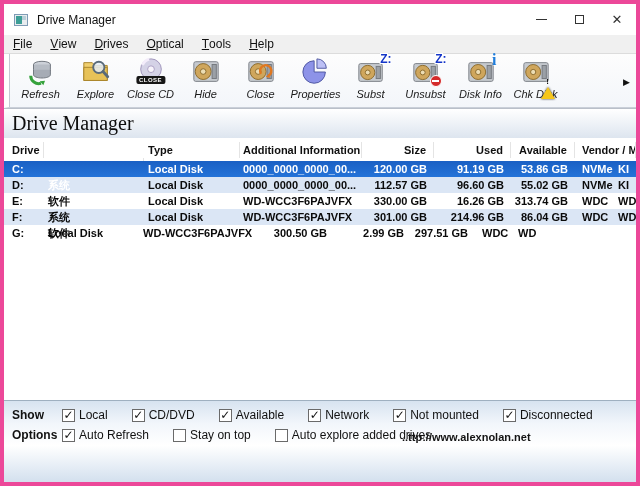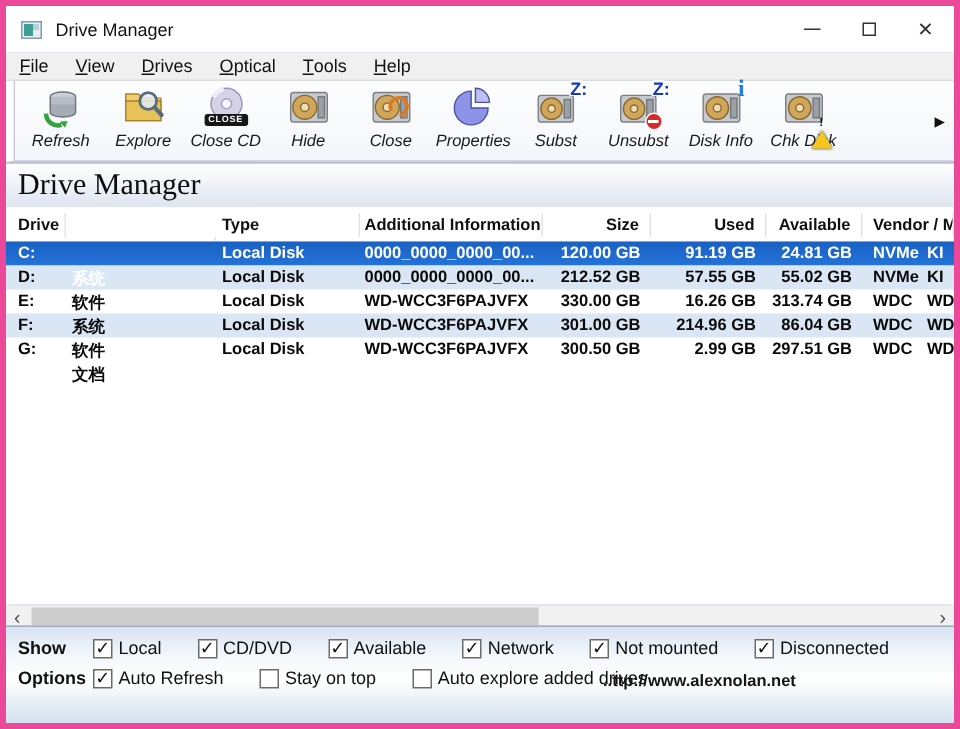--- a/index.html
+++ b/index.html
@@ -63,21 +63,21 @@
   .vendor-model{flex:1;overflow:hidden;}
 
   
   .hscroll{position:absolute;left:0;right:0;bottom:65px;height:14px;background:#f1f1f1;border-top:1px solid #e6e6e6;}
   .sb-arrow{position:absolute;top:0;width:15px;height:14px;display:flex;align-items:center;justify-content:center;font-size:13px;color:#505050;line-height:1;}
   .sb-left{left:0;}
   .sb-right{right:0;}
   .sb-thumb{position:absolute;left:17px;top:1px;width:338px;height:12px;background:#cdcdcd;}
 
   
-  .footer{position:absolute;left:0;right:0;bottom:0;height:65px;border-top:1px solid #9fb0c0;background:linear-gradient(180deg,#d7e3f0 0%,#f2f6fb 28%,#ffffff 55%,#d3e0ee 100%);font-size:12px;color:#111;}
+  .footer{position:absolute;left:0;right:0;bottom:0;height:82px;border-top:1px solid #9fb0c0;background:linear-gradient(180deg,#d7e3f0 0%,#f2f6fb 28%,#ffffff 55%,#d3e0ee 100%);font-size:12px;color:#111;}
   .frow{position:absolute;left:8px;right:4px;display:flex;align-items:center;}
   .frow1{top:7px;}
   .frow2{top:27px;}
   .flabel{font-weight:bold;width:50px;flex:none;}
   .cb{display:flex;align-items:center;margin-right:24px;}
   .cbx{width:13px;height:13px;background:#fff;border:1px solid #6a6a6a;margin-right:4px;font-size:12px;line-height:11px;text-align:center;color:#111;flex:none;overflow:hidden;}
   .website{position:absolute;left:398px;top:30px;font-size:11px;font-weight:bold;color:#141414;white-space:nowrap;}
 
   svg{display:block;}
 </style>
@@ -283,34 +283,34 @@
 
   <div class="rows">
 
     <div class="trow selected">
       <span class="cell c-drive">C:</span>
       <span class="cell c-label">系统</span>
       <span class="cell c-type">Local Disk</span>
       <span class="cell c-info">0000_0000_0000_00...</span>
       <span class="cell c-size">120.00 GB</span>
       <span class="cell c-used">91.19 GB</span>
-      <span class="cell c-avail">24.81 GB</span>
+      <span class="cell c-avail">53.86 GB</span>
       <span class="cell c-vendor">
           <span class="vendor-name">NVMe</span>
           <span class="vendor-model">KI</span>
         </span>
     </div>
 
     <div class="trow alt">
       <span class="cell c-drive">D:</span>
       <span class="cell c-label">软件</span>
       <span class="cell c-type">Local Disk</span>
       <span class="cell c-info">0000_0000_0000_00...</span>
-      <span class="cell c-size">212.52 GB</span>
-      <span class="cell c-used">57.55 GB</span>
+      <span class="cell c-size">112.57 GB</span>
+      <span class="cell c-used">96.60 GB</span>
       <span class="cell c-avail">55.02 GB</span>
       <span class="cell c-vendor">
           <span class="vendor-name">NVMe</span>
           <span class="vendor-model">KI</span>
         </span>
     </div>
 
     <div class="trow">
       <span class="cell c-drive">E:</span>
       <span class="cell c-label">系统</span>
@@ -334,21 +334,20 @@
       <span class="cell c-used">214.96 GB</span>
       <span class="cell c-avail">86.04 GB</span>
       <span class="cell c-vendor">
           <span class="vendor-name">WDC</span>
           <span class="vendor-model">WD</span>
         </span>
     </div>
 
     <div class="trow">
       <span class="cell c-drive">G:</span>
-      <span class="cell c-label">文档</span>
       <span class="cell c-type">Local Disk</span>
       <span class="cell c-info">WD-WCC3F6PAJVFX</span>
       <span class="cell c-size">300.50 GB</span>
       <span class="cell c-used">2.99 GB</span>
       <span class="cell c-avail">297.51 GB</span>
       <span class="cell c-vendor">
           <span class="vendor-name">WDC</span>
           <span class="vendor-model">WD</span>
         </span>
     </div>

